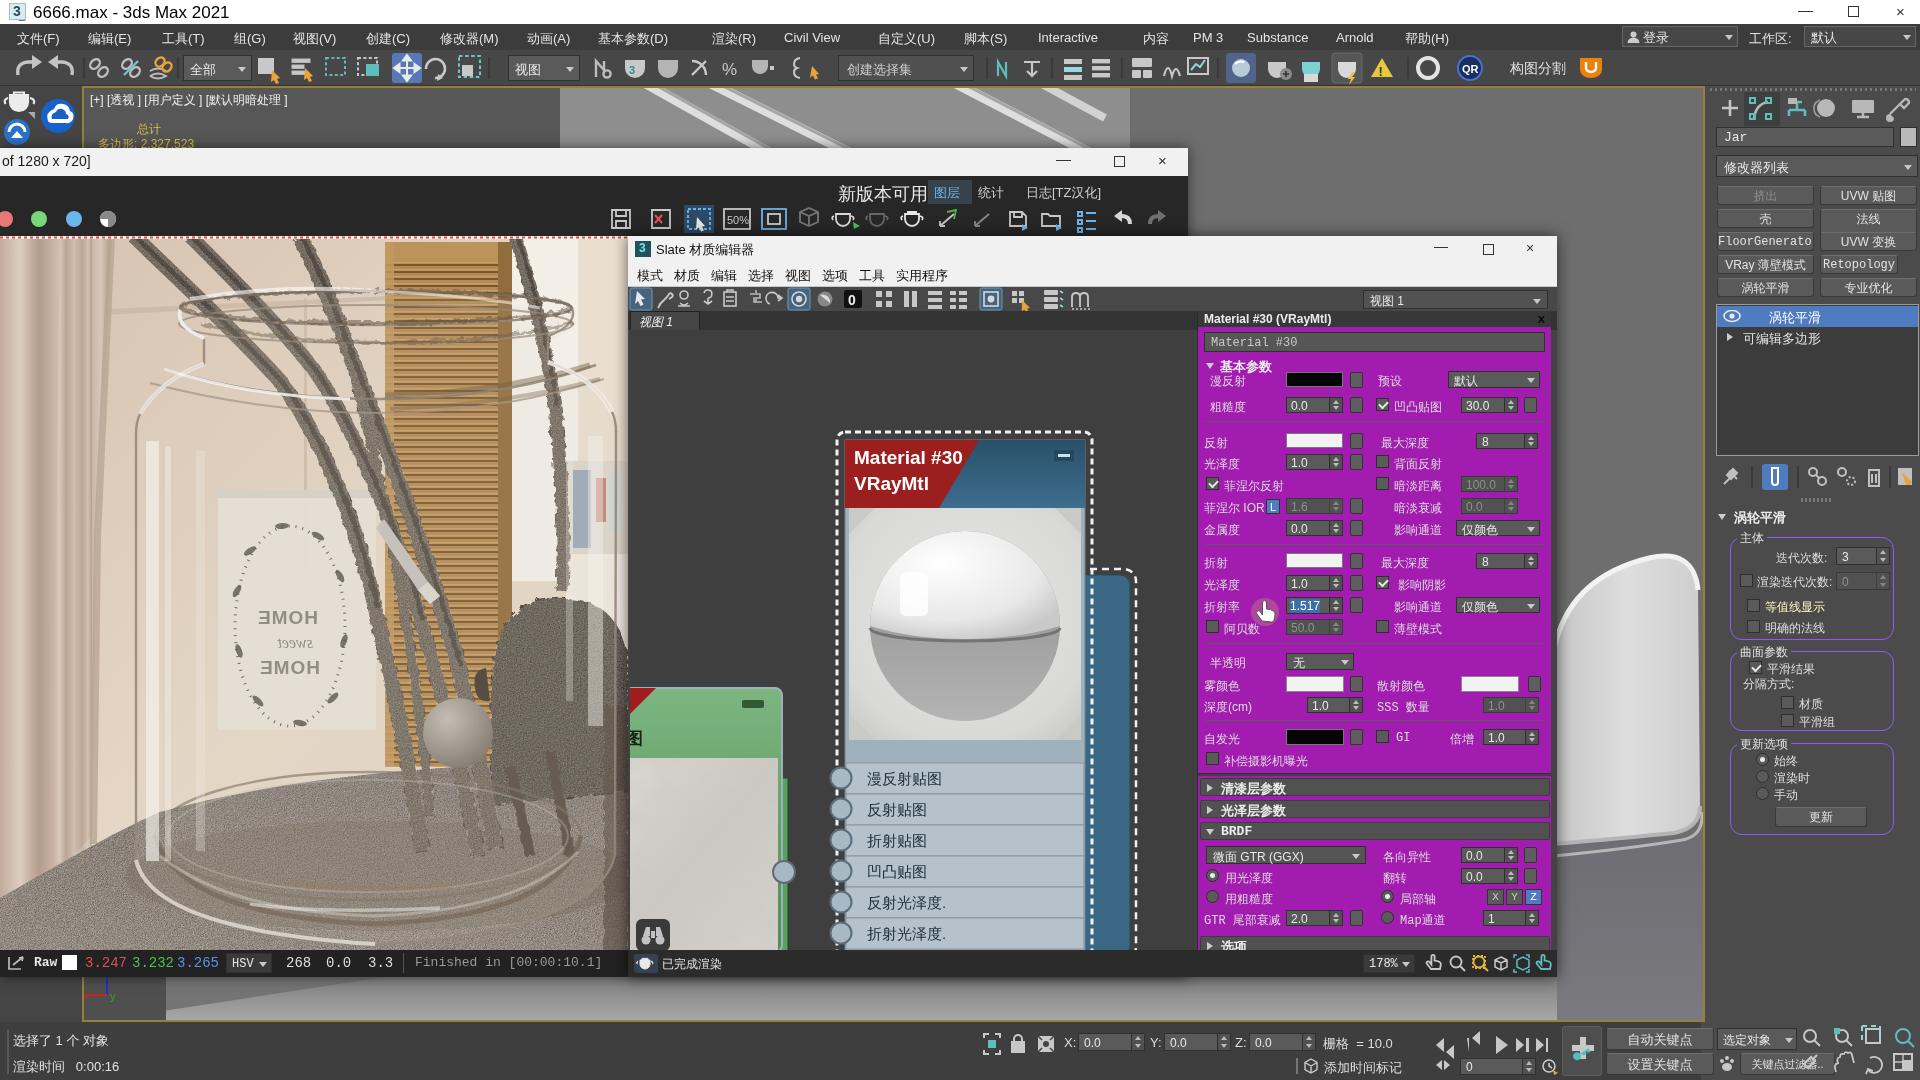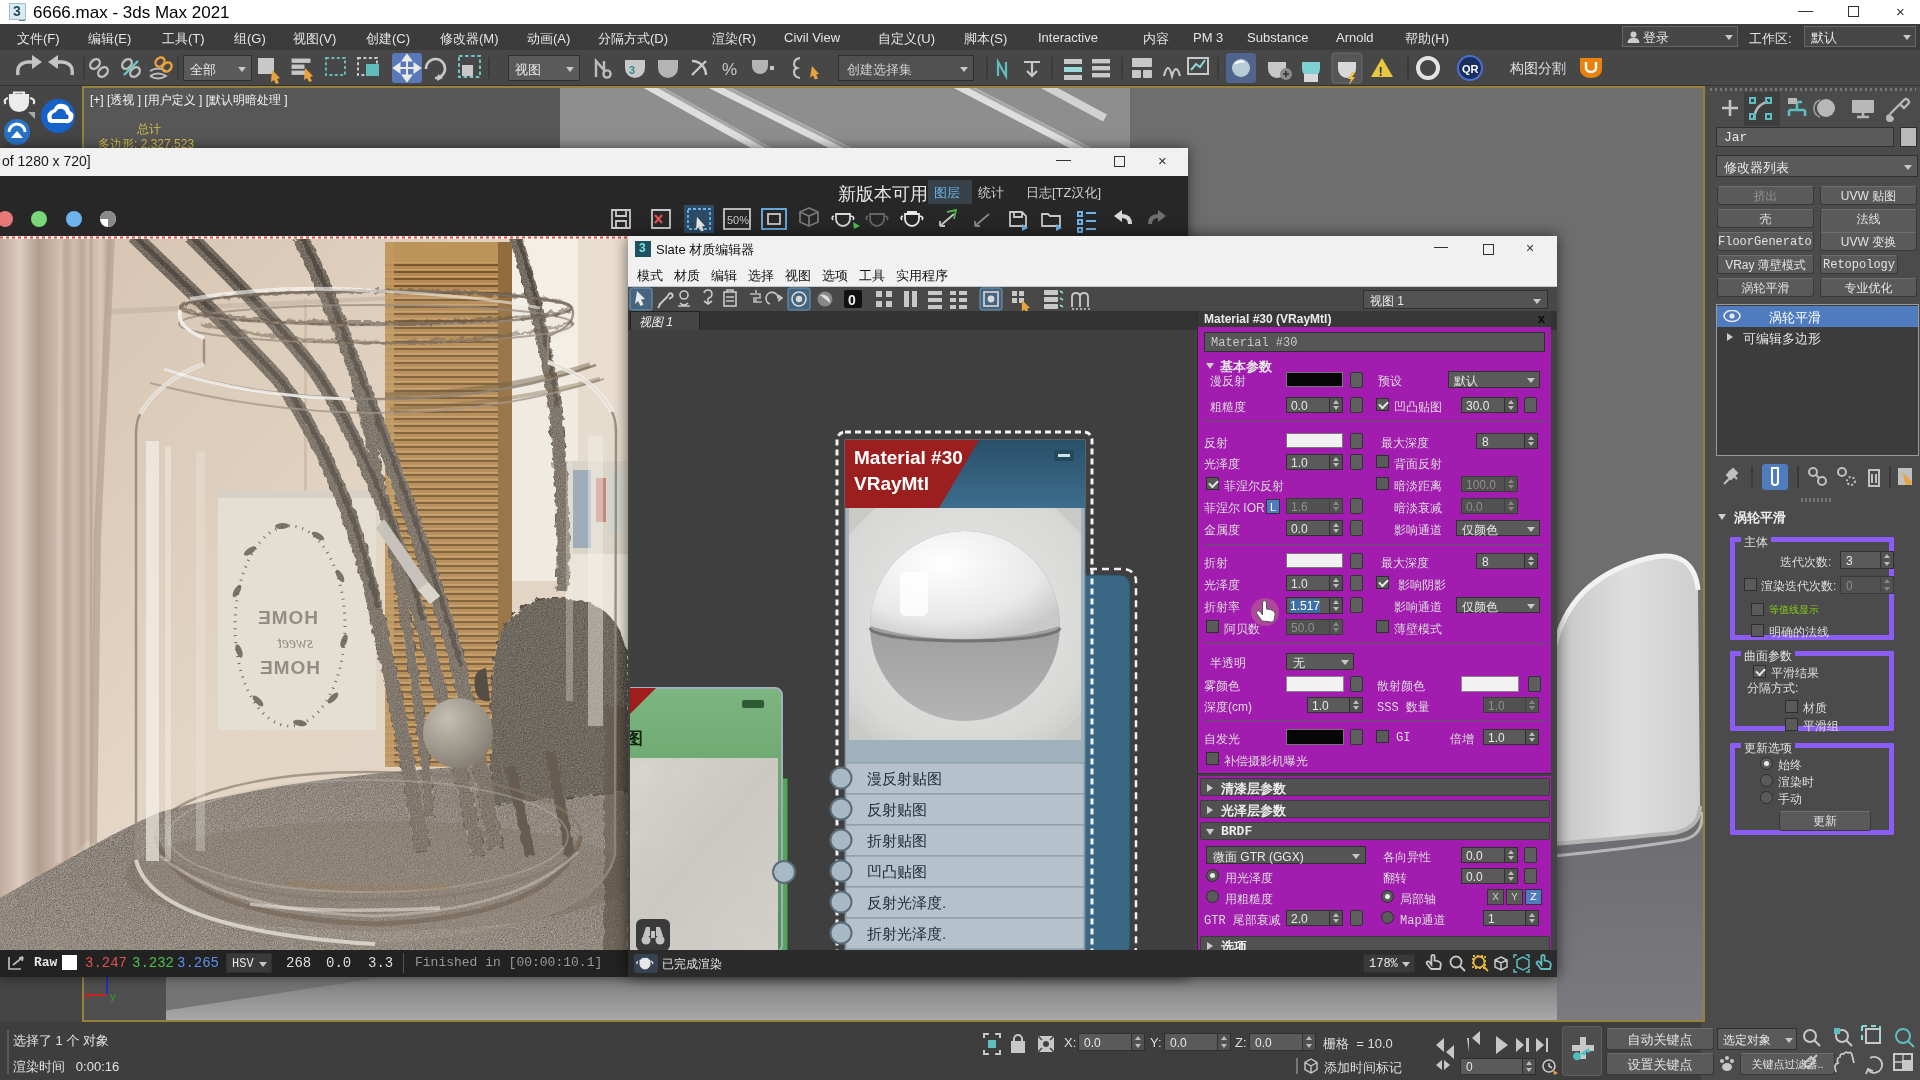--- a/index.html
+++ b/index.html
@@ -23,21 +23,21 @@
 .fld{position:absolute;background:#5a5a5a;border:1px solid #303030;color:#e8e8e8;font-size:12px}
 .fldd{position:absolute;background:#515151;border:1px solid #3a3a3a;color:#8f8f8f;font-size:12px}
 .chk{position:absolute;width:13px;height:13px;background:#5a5a5a;border:1px solid #2e2e2e}
 .chk.on:after{content:"";position:absolute;left:2px;top:2px;width:7px;height:4px;border-left:2px solid #e8e8e8;border-bottom:2px solid #e8e8e8;transform:rotate(-45deg)}
 .rad{position:absolute;width:13px;height:13px;background:#5a5a5a;border:1px solid #2e2e2e;border-radius:50%}
 .rad.on:after{content:"";position:absolute;left:3px;top:3px;width:5px;height:5px;background:#ececec;border-radius:50%}
 .spin{position:absolute;width:13px;top:0;bottom:0;right:0;background:#515151;border-left:1px solid #303030}
 .spin:before{content:"";position:absolute;left:3px;top:2px;border-left:3px solid transparent;border-right:3px solid transparent;border-bottom:4px solid #bbb}
 .spin:after{content:"";position:absolute;left:3px;bottom:2px;border-left:3px solid transparent;border-right:3px solid transparent;border-top:4px solid #bbb}
 .dar{position:absolute;border-left:4px solid transparent;border-right:4px solid transparent;border-top:5px solid #c8c8c8}
-.grp{position:absolute;border:5px solid #8b5cf6;border-radius:1px}
+.grp{position:absolute;border:1px solid #8b5cf6;border-radius:12px}
 .grplab{position:absolute;background:#4b4b4b;padding:0 3px;font-size:12px;color:#e0e0e0}
 .mapb{width:13px;height:16px;background:#5e5e5e;border:1px solid #333;border-radius:2px}
 .rollh{width:350px;height:18px;background:#515151;border:1px solid #3c3c3c;border-radius:2px}
 .rollh .arr{position:absolute;left:6px;top:5px;width:0;height:0;border-top:4px solid transparent;border-bottom:4px solid transparent;border-left:6px solid #ccc}
 .rollh .arrd{position:absolute;left:5px;top:6px;width:0;height:0;border-left:4px solid transparent;border-right:4px solid transparent;border-top:6px solid #ccc}
 .rollh .rt{position:absolute;left:20px;top:1px;font-weight:bold;font-size:13px;color:#ececec}
 
 #vfb{left:0;top:148px;width:1188px;height:829px;background:#272727;box-shadow:0 0 12px rgba(0,0,0,.55)}
 #vfbtitle{left:0;top:0;width:1188px;height:28px;background:#f1f1f1;color:#1a1a1a;font-size:14px}
 #slate{left:628px;top:236px;width:929px;height:741px;background:#434343;box-shadow:0 0 14px rgba(0,0,0,.6)}
@@ -199,21 +199,21 @@
           <span class="tx" style="left:5px;top:2px">3</span>
           <span class="spin"></span>
         </div>
     <div class="chk" style="left:9px;top:36px"></div>
     <span class="tx" style="left:26px;top:36px;font-size:12px;color:#dedede">渲染迭代次数:</span>
     <div class="fldd" style="left:105px;top:34px;width:54px;height:18px">
           <span class="tx" style="left:5px;top:2px">0</span>
           <span class="spin" style="opacity:.5"></span>
         </div>
     <div class="chk" style="left:16px;top:61px"></div>
-    <span class="tx" style="left:34px;top:61px;font-size:10px;color:#84cc16">等值线显示</span>
+    <span class="tx" style="left:34px;top:61px;font-size:12px;color:#fef9c3">等值线显示</span>
     <div class="chk" style="left:16px;top:82px"></div>
     <span class="tx" style="left:34px;top:82px;font-size:12px;color:#dedede">明确的法线</span>
   </div>
   <div class="grp" style="left:24px;top:565px;width:164px;height:80px">
     <div class="grplab" style="left:6px;top:-8px">曲面参数</div>
     <div class="chk on" style="left:18px;top:9px"></div>
     <span class="tx" style="left:36px;top:9px;font-size:12px;color:#dedede">平滑结果</span>
     <span class="tx" style="left:12px;top:24px;font-size:12px;color:#dedede">分隔方式:</span>
     <div class="chk" style="left:50px;top:44px"></div>
     <span class="tx" style="left:68px;top:44px;font-size:12px;color:#dedede">材质</span>
@@ -340,21 +340,21 @@
 </div>
 <div class="a" id="menubar">
   <span class="tx" style="left:17px;top:6px">文件(F)</span>
   <span class="tx" style="left:88px;top:6px">编辑(E)</span>
   <span class="tx" style="left:162px;top:6px">工具(T)</span>
   <span class="tx" style="left:234px;top:6px">组(G)</span>
   <span class="tx" style="left:293px;top:6px">视图(V)</span>
   <span class="tx" style="left:366px;top:6px">创建(C)</span>
   <span class="tx" style="left:440px;top:6px">修改器(M)</span>
   <span class="tx" style="left:527px;top:6px">动画(A)</span>
-  <span class="tx" style="left:598px;top:6px">分隔方式(D)</span>
+  <span class="tx" style="left:598px;top:6px">基本参数(D)</span>
   <span class="tx" style="left:712px;top:6px">渲染(R)</span>
   <span class="tx" style="left:784px;top:6px">Civil View</span>
   <span class="tx" style="left:878px;top:6px">自定义(U)</span>
   <span class="tx" style="left:964px;top:6px">脚本(S)</span>
   <span class="tx" style="left:1038px;top:6px">Interactive</span>
   <span class="tx" style="left:1143px;top:6px">内容</span>
   <span class="tx" style="left:1193px;top:6px">PM 3</span>
   <span class="tx" style="left:1247px;top:6px">Substance</span>
   <span class="tx" style="left:1336px;top:6px">Arnold</span>
   <span class="tx" style="left:1405px;top:6px">帮助(H)</span>

